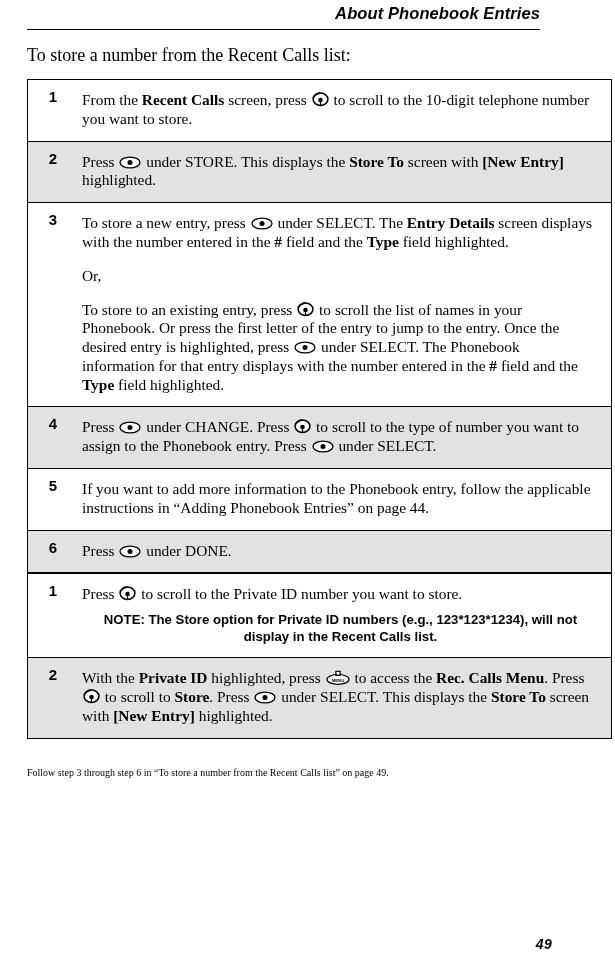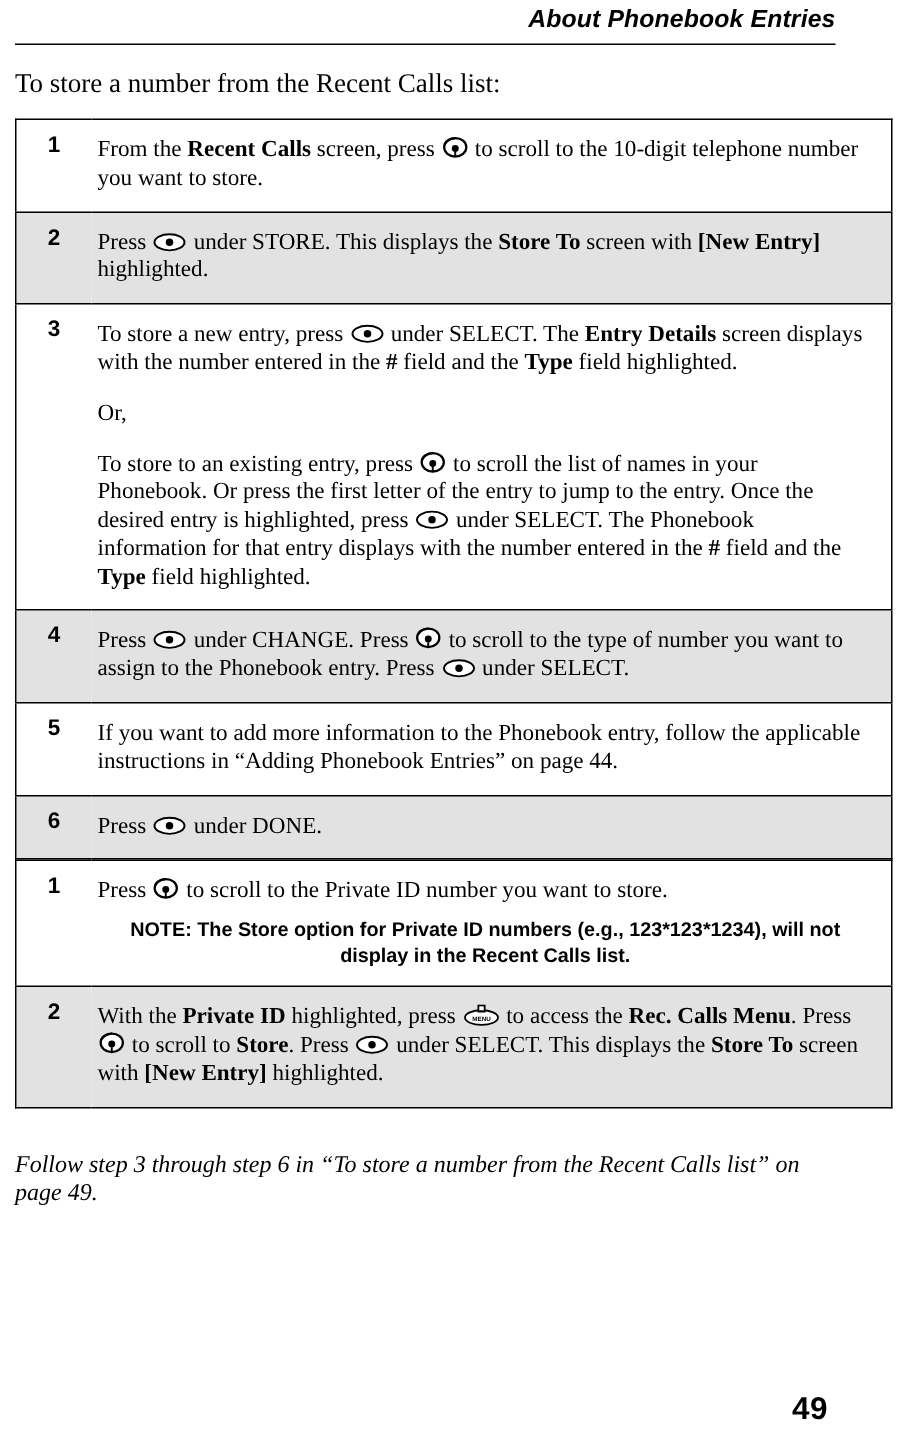--- a/index.html
+++ b/index.html
@@ -14,21 +14,21 @@
     font-family: "Liberation Serif", "DejaVu Serif", serif;
     color: #000000;
     overflow: hidden;
   }
 
   .page {
     position: relative;
     width: 567px;
     height: 964px;
     box-sizing: border-box;
-    padding: 0 10px;
+    padding: 0 27px;
   }
 
   
   .header-title {
     font-family: "Liberation Sans", "DejaVu Sans", sans-serif;
     font-weight: bold;
     font-style: italic;
     font-size: 16.5px;
     text-align: right;
     letter-spacing: 0.1px;
@@ -42,24 +42,23 @@
     height: 0;
   }
 
   
   .lead {
     font-size: 18px;
     line-height: 1.22;
     margin: 15px 0 12px 0;
   }
   .closing {
-    font-size: 16px;
+    font-size: 10px;
     line-height: 1.24;
     margin: 28px 0 0 0;
-    font-style: italic;
   }
 
   
   .steps {
     width: 585px;
     border-collapse: collapse;
     border: 1.4px solid #000;
     table-layout: fixed;
   }
   .steps tr {
@@ -118,22 +117,23 @@
   }
   .key svg { display: block; }
 
   
   .folio {
     position: absolute;
     right: 15px;
     bottom: 12px;
     font-family: "Liberation Sans", "DejaVu Sans", sans-serif;
     font-weight: bold;
-    font-size: 21px;
+    font-size: 14px;
     letter-spacing: 0.3px;
+    font-style: italic;
   }
 </style>
 </head>
 <body>
 
 <div class="page">
 
   <div class="header-title">About Phonebook Entries</div>
   <hr class="header-rule">
 

